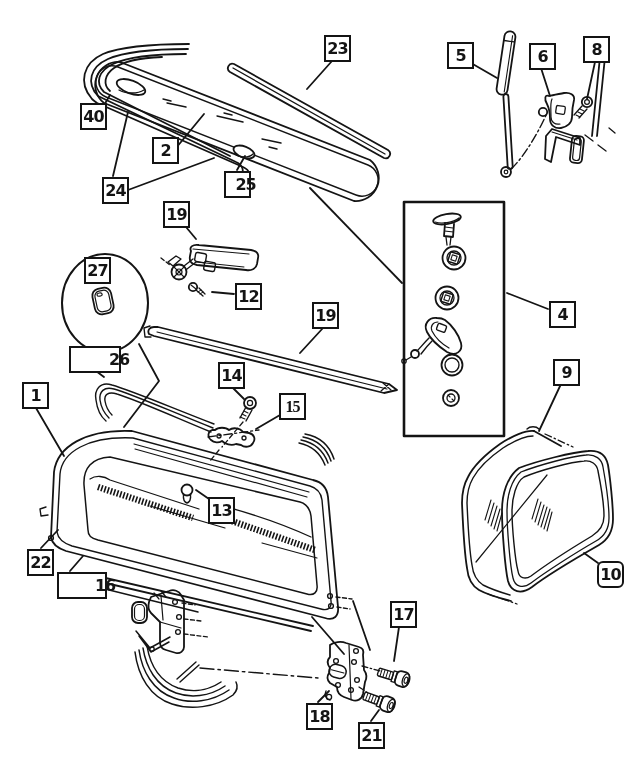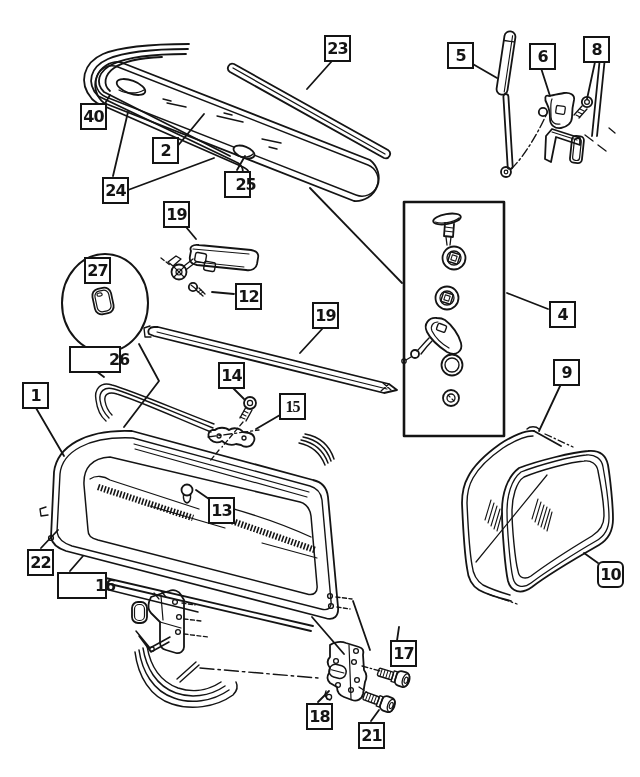--- a/index.html
+++ b/index.html
@@ -401,21 +401,21 @@
       <div class="callout" style="left: 529px; top: 43px;">6</div>
       <div class="callout" style="left: 583px; top: 36px;">8</div>
       <div class="callout" style="left: 553px; top: 359px;">9</div>
       <div class="callout" style="left: 597px; top: 561px; border-radius: 6px;">10</div>
       <div class="callout" style="left: 163px; top: 201px;">19</div>
       <div class="callout" style="left: 235px; top: 283px;">12</div>
       <div class="callout" style="left: 208px; top: 497px;">13</div>
       <div class="callout" style="left: 218px; top: 362px;">14</div>
       <div class="callout" style="left: 279px; top: 393px; font-family: Liberation Serif, serif;">15</div>
       <div class="callout" style="left: 57px; top: 572px; padding-left: 46px;">16</div>
-      <div class="callout" style="left: 390px; top: 601px; margin-top: 39px;">17</div>
+      <div class="callout" style="left: 390px; top: 601px;">17</div>
       <div class="callout" style="left: 306px; top: 703px;">18</div>
       <div class="callout" style="left: 312px; top: 302px;">19</div>
       <div class="callout" style="left: 80px; top: 103px;">40</div>
       <div class="callout" style="left: 358px; top: 722px;">21</div>
       <div class="callout" style="left: 27px; top: 549px;">22</div>
       <div class="callout" style="left: 324px; top: 35px;">23</div>
       <div class="callout" style="left: 102px; top: 177px;">24</div>
       <div class="callout" style="left: 224px; top: 171px; padding-left: 16px;">25</div>
       <div class="callout" style="left: 69px; top: 346px; padding-left: 48px;">26</div>
       <div class="callout" style="left: 84px; top: 257px;">27</div>

